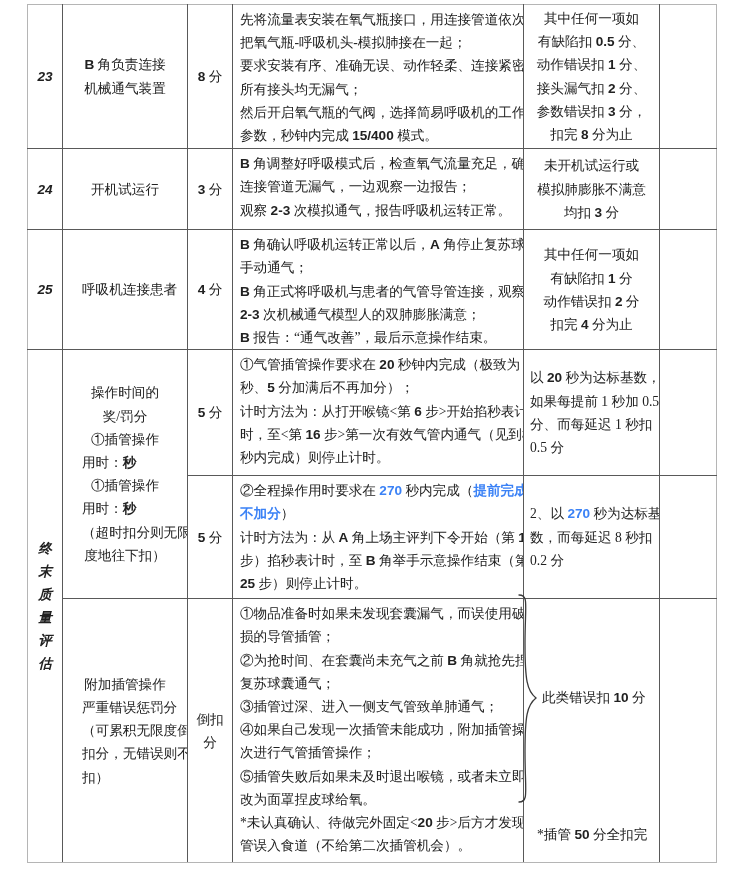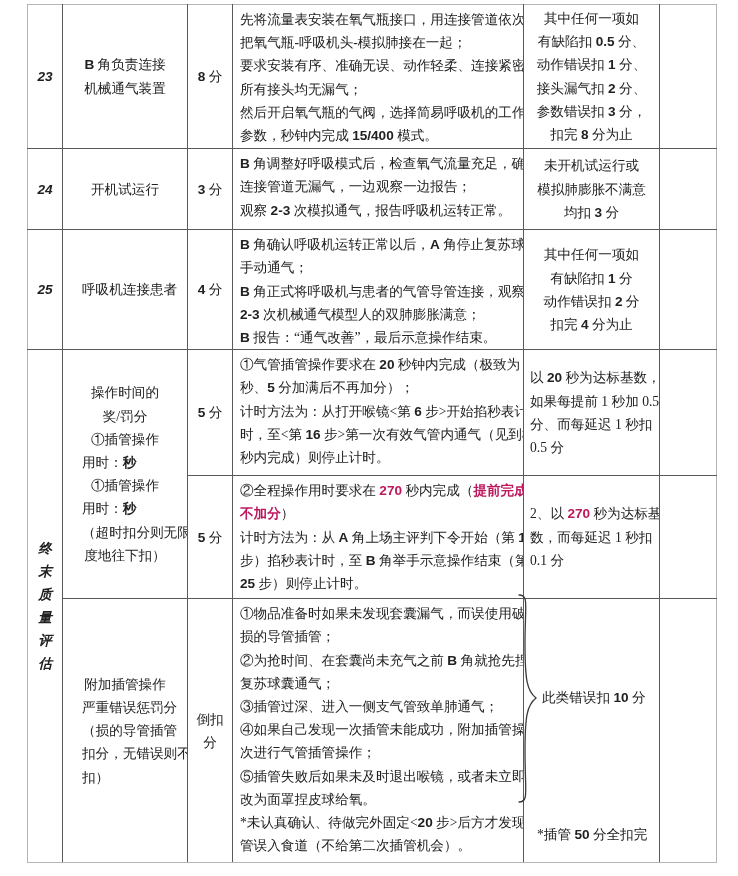--- a/index.html
+++ b/index.html
@@ -19,21 +19,21 @@
   .e-t{border-top-color:#b5b5b5;border-radius:6px;}
   .e-l{border-left-color:#b5b5b5;font-style:italic;}
   .e-r{border-right-color:#b5b5b5;}
   .e-b{border-bottom-color:#b5b5b5;}
 
   .ln{line-height:23.2px;white-space:nowrap;}
   .ln-c{text-align:center;}
   .ln-l{text-align:left;}
 
   .seg-b{font-weight:bold;font-family:"Liberation Sans","DejaVu Sans",sans-serif;}
-  .seg-r{color:#be185d;}
+  .seg-r{color:#3b82f6;}
 
   .cell-num{text-align:center;}
   .cell-task{padding:2px 19px;}
   .cell-pts{text-align:center;margin-top:24px;}
   .cell-desc{vertical-align:top;padding:3px 6px 0 7px;}
   .cell-notes{padding:2px 6px;}
   .cell-vert{text-align:center;font-weight:bold;}
   .cell-vert .ln{line-height:23px;}
   .cell-empty{background:#ffffff;}
 
@@ -176,30 +176,30 @@
           </td>
         <td class="cell-desc">
             <div class="ln ln-l"><span>②全程操作用时要求在 </span><span class="seg-b seg-r">270</span><span> 秒内完成（</span><span class="seg-b seg-r">提前完成</span></div>
             <div class="ln ln-l"><span class="seg-b seg-r">不加分</span><span>）</span></div>
             <div class="ln ln-l"><span>计时方法为：从 </span><span class="seg-b">A</span><span> 角上场主评判下令开始（第 </span><span class="seg-b">1</span></div>
             <div class="ln ln-l"><span>步）掐秒表计时，至 </span><span class="seg-b">B</span><span> 角举手示意操作结束（第</span></div>
             <div class="ln ln-l"><span class="seg-b">25</span><span> 步）则停止计时。</span></div>
           </td>
         <td class="cell-notes">
             <div class="ln ln-l"><span>2、以 </span><span class="seg-b seg-r">270</span><span> 秒为达标基</span></div>
-            <div class="ln ln-l"><span>数，而每延迟 1 秒扣</span></div>
-            <div class="ln ln-l"><span>0.1 分</span></div>
+            <div class="ln ln-l"><span>数，而每延迟 8 秒扣</span></div>
+            <div class="ln ln-l"><span>0.2 分</span></div>
           </td>
         <td class="cell-empty e-r"></td>
       </tr>
       <tr style="height:264px">
         <td class="cell-task e-b">
             <div class="ln ln-c"><span>附加插管操作</span></div>
             <div class="ln ln-c"><span>严重错误惩罚分</span></div>
-            <div class="ln ln-l"><span>（损的导管插管</span></div>
+            <div class="ln ln-l"><span>（可累积无限度倒</span></div>
             <div class="ln ln-l"><span>扣分，无错误则不</span></div>
             <div class="ln ln-l"><span>扣）</span></div>
           </td>
         <td class="cell-pts e-b">
             <div class="ln ln-c"><span>倒扣</span></div>
             <div class="ln ln-c"><span>分</span></div>
           </td>
         <td class="cell-desc e-b">
             <div class="ln ln-l"><span>①物品准备时如果未发现套囊漏气，而误使用破</span></div>
             <div class="ln ln-l"><span>损的导管插管；</span></div>

